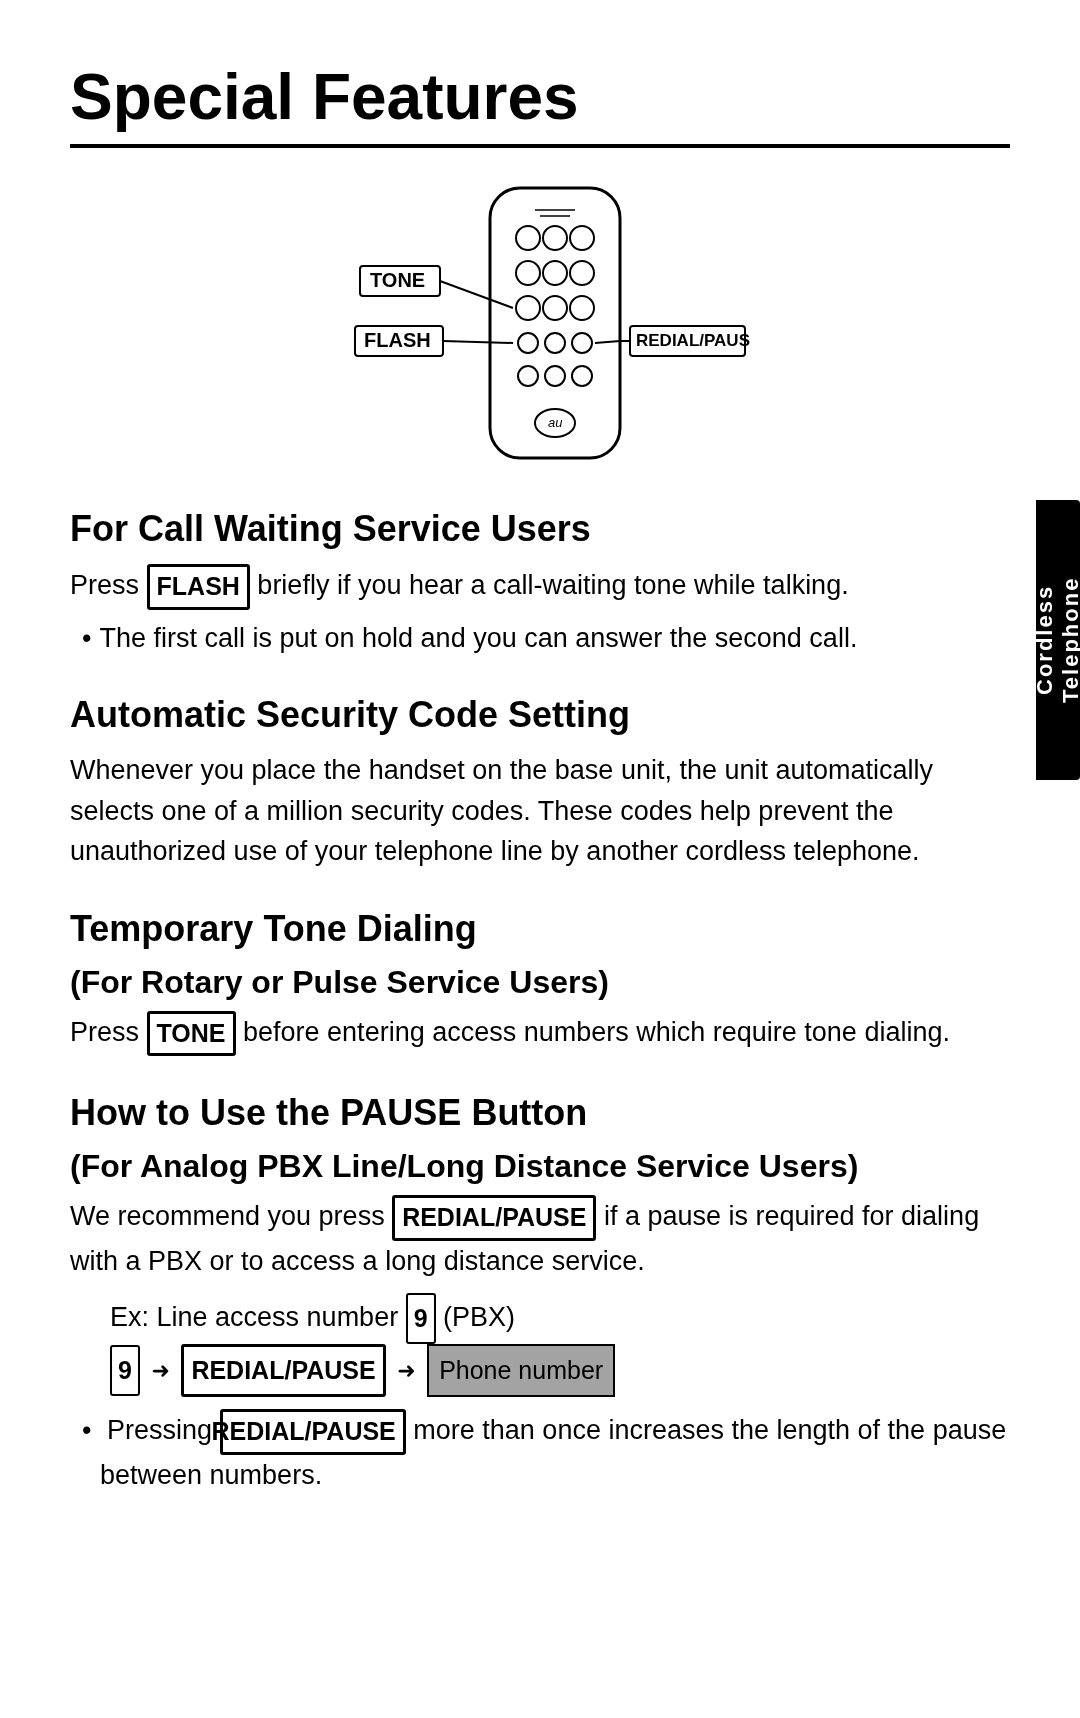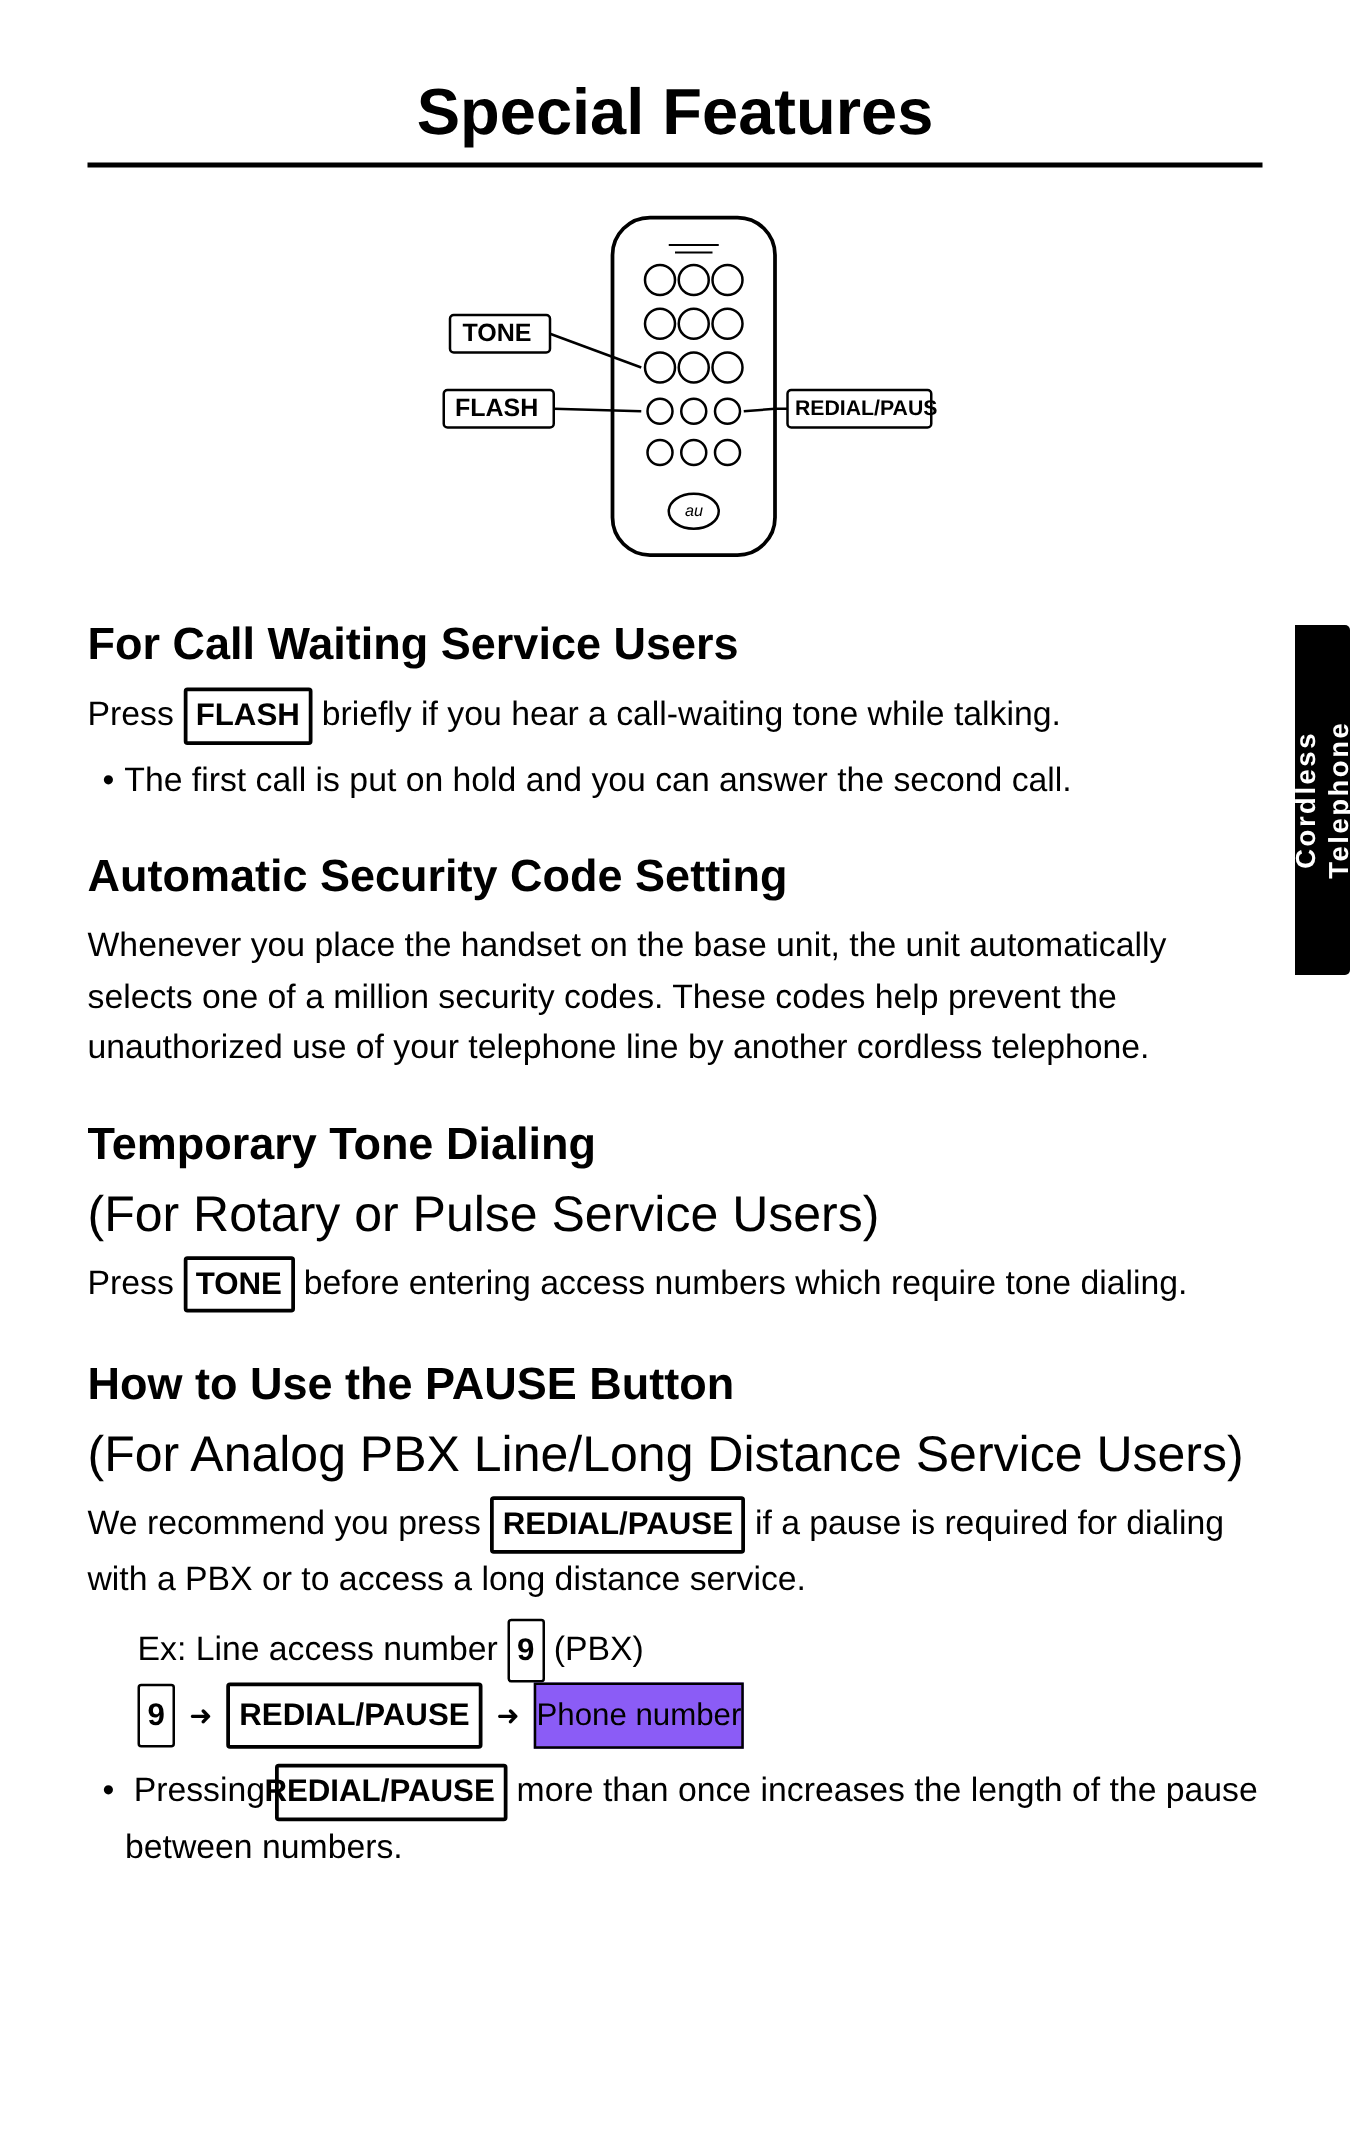--- a/index.html
+++ b/index.html
@@ -13,25 +13,24 @@
       min-height: 1718px;
       background: #ffffff;
       font-family: Arial, Helvetica, sans-serif;
       font-size: 28px;
       color: #000000;
       padding: 60px 70px 60px 70px;
       position: relative;
     }
 
     .page-title {
-      font-size: 52px;
+      font-size: 64px;
       font-weight: 900;
       margin-bottom: 10px;
       font-family: Arial, Helvetica, sans-serif;
-      text-align: center;
     }
 
     .title-rule {
       border: none;
       border-top: 4px solid #000;
       margin-bottom: 30px;
     }
 
     .phone-diagram {
       display: flex;
@@ -47,22 +46,22 @@
     }
 
     .section-heading {
       font-size: 36px;
       font-weight: 900;
       margin-bottom: 14px;
       font-family: Arial, Helvetica, sans-serif;
     }
 
     .subsection-heading {
-      font-size: 40px;
-      font-weight: 400;
+      font-size: 32px;
+      font-weight: 700;
       margin-bottom: 10px;
       font-family: Arial, Helvetica, sans-serif;
     }
 
     .body-text {
       font-size: 27px;
       line-height: 1.5;
       margin-bottom: 8px;
     }
 
@@ -90,24 +89,24 @@
       font-weight: 900;
       font-size: 25px;
       border-radius: 3px;
       background: #fff;
       vertical-align: middle;
     }
 
     .inline-box {
       display: inline-block;
       border: 2px solid #000;
-      padding: 2px 0;
+      padding: 2px 10px;
       font-size: 25px;
       vertical-align: middle;
-      background: #8b5cf6;
+      background: #a3a3a3;
     }
 
     .example-line {
       margin: 12px 0 12px 40px;
       font-size: 27px;
       line-height: 1.8;
     }
 
     .arrow {
       font-size: 22px;

